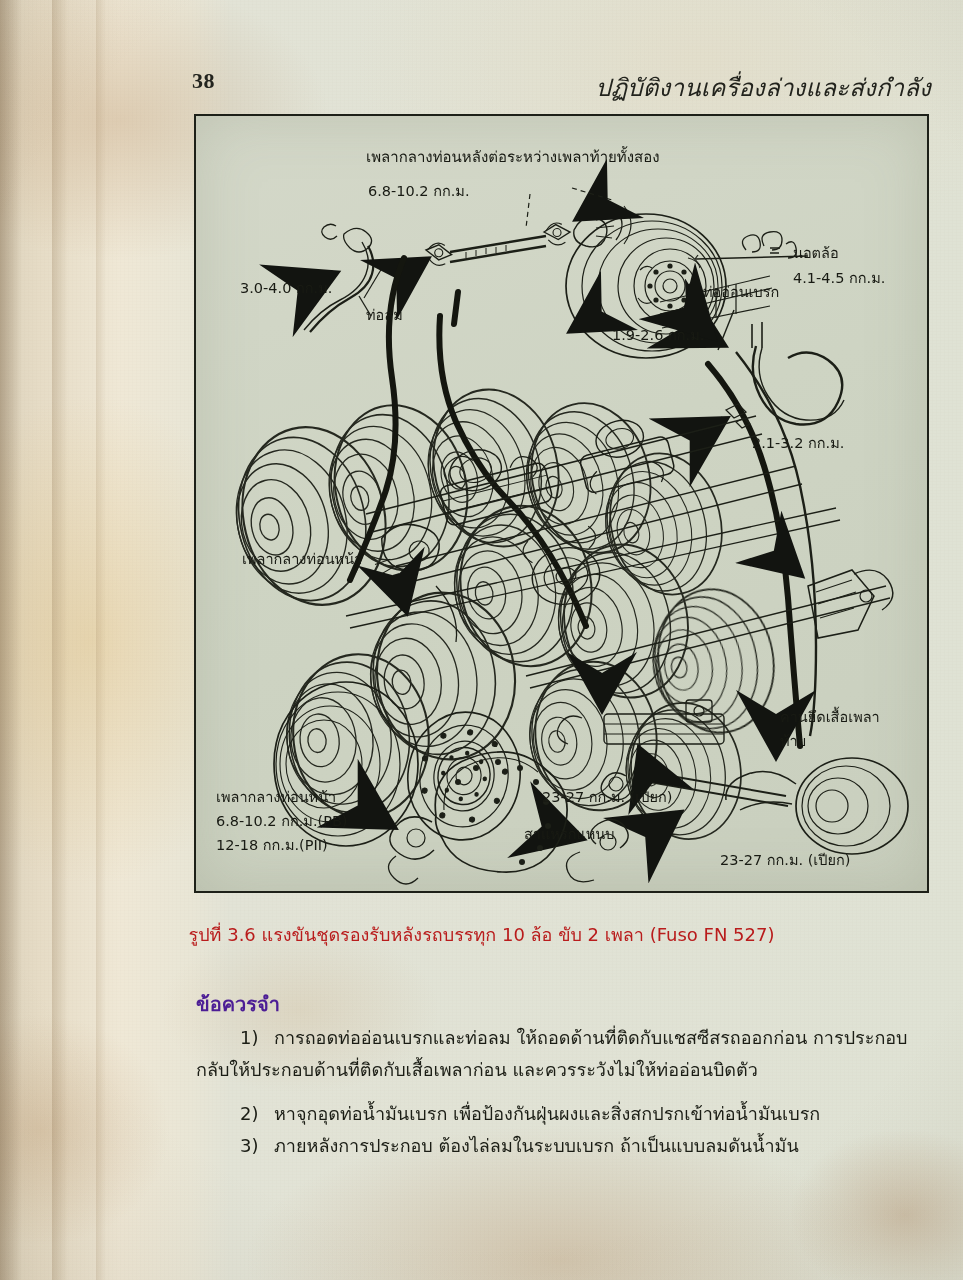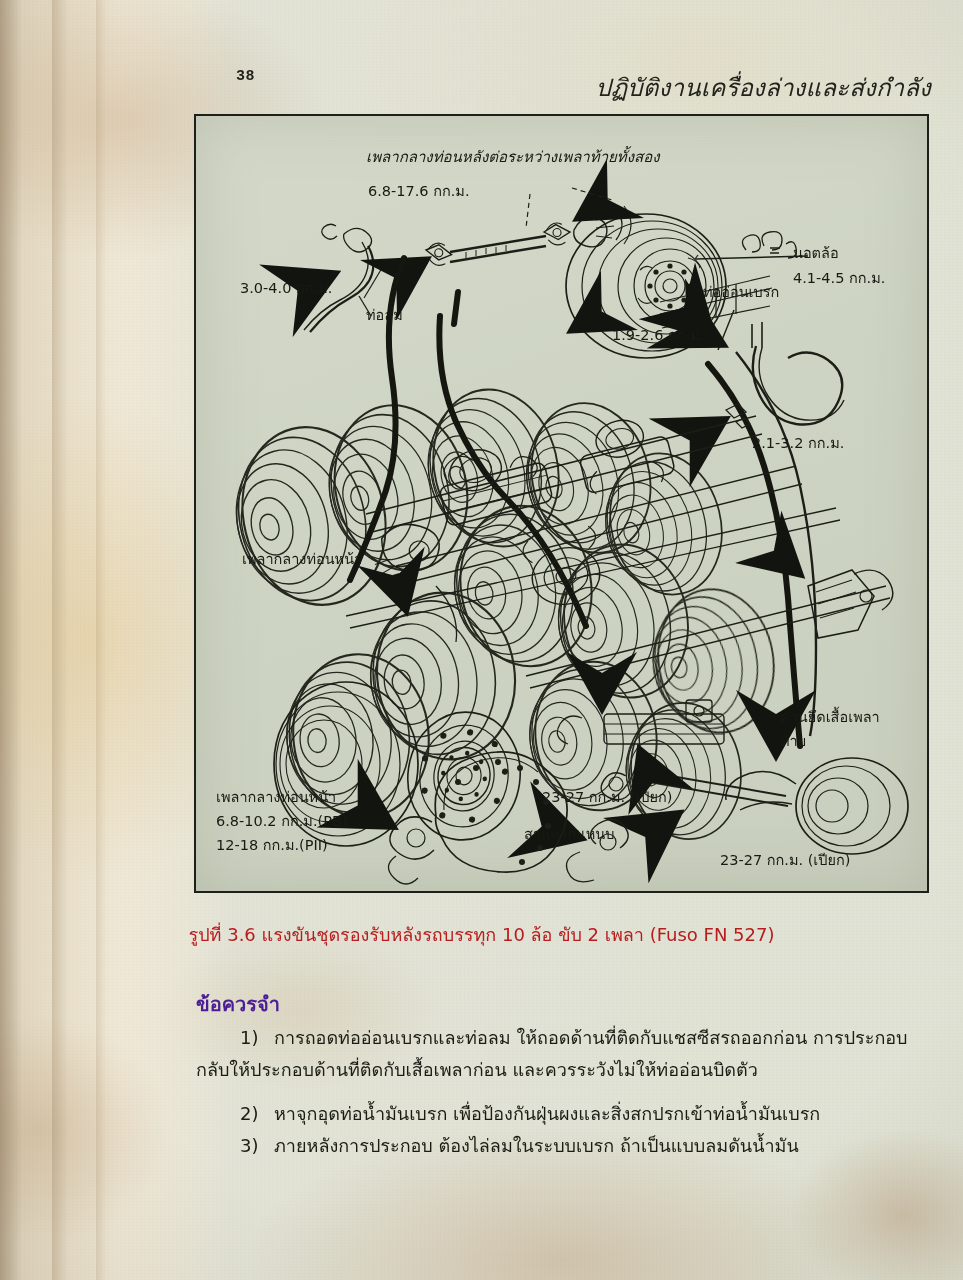--- a/index.html
+++ b/index.html
@@ -28,22 +28,22 @@
   .spine.b{left:52px;width:16px;background:linear-gradient(90deg,rgba(140,112,76,.26),rgba(140,112,76,0));}
   .spine.c{left:96px;width:10px;background:linear-gradient(90deg,rgba(150,120,82,.18),rgba(150,120,82,0));}
   .vign{position:absolute;inset:0;pointer-events:none;
     background:radial-gradient(ellipse 110% 95% at 52% 45%, rgba(255,255,255,0) 55%, rgba(110,95,70,.22) 100%);}
   .grain{position:absolute;inset:0;pointer-events:none;opacity:.30;
     background-image:
       repeating-linear-gradient(0deg, rgba(120,100,70,.05) 0 1px, rgba(255,255,255,0) 1px 3px),
       repeating-linear-gradient(90deg, rgba(120,100,70,.04) 0 1px, rgba(255,255,255,0) 1px 4px);}
 
   
-  #pgnum{position:absolute;left:192px;top:68px;font-size:15px;font-weight:bold;color:#23241f;
-         font-family:Liberation Mono, monospace;letter-spacing:.5px;margin-left:44px;}
+  #pgnum{position:absolute;left:192px;top:68px;font-size:22px;font-weight:bold;color:#23241f;
+         font-family:Liberation Serif, serif;letter-spacing:.5px;}
   #runhead{position:absolute;right:32px;top:68px;font-size:24px;color:#22231d;font-style:italic;
            font-family:"DejaVu Sans",sans-serif;letter-spacing:.2px;}
 
   
   #figure{position:absolute;left:194px;top:114px;width:731px;height:775px;
     border:2px solid #1d2018;
     background:linear-gradient(160deg,#d4d8c9 0%,#ced4c3 45%,#c9cfbe 100%);
     box-shadow:inset 0 0 60px rgba(130,135,110,.25);}
   #figure .art{position:absolute;inset:0;}
   #figure svg{position:absolute;left:0;top:0;}
@@ -360,22 +360,22 @@
         <path d="M-40,40 q-14,10 -2,22 q12,12 24,0" fill="none" stroke="#1c1f17" stroke-width="1.3"></path>
         <path d="M-64,-2 l20,12" stroke="#121410" stroke-width="8" marker-end="url(#ah)"></path>
       </g>
 
       <path d="M204,484 l0,0" stroke="none"></path>
       <path d="M240,470 q24,26 20,56" stroke="#1c1f17" stroke-width="1.3" fill="none"></path>
       <path d="M200,458 l10,36" stroke="#121410" stroke-width="7" marker-end="url(#ah)"></path>
     </svg>
   </div>
 
-  <div class="lbl big" style="left:170px;top:32px;font-style:italic;">เพลากลางท่อนหลังต่อระหว่างเพลาท้ายทั้งสอง</div>
-  <div class="lbl" style="left:172px;top:66px;">6.8-17.6 กก.ม.</div>
+  <div class="lbl big" style="left:170px;top:32px;">เพลากลางท่อนหลังต่อระหว่างเพลาท้ายทั้งสอง</div>
+  <div class="lbl" style="left:172px;top:66px;">6.8-10.2 กก.ม.</div>
   <div class="lbl" style="left:44px;top:163px;">3.0-4.0 กก.ม.</div>
   <div class="lbl" style="left:170px;top:190px;">ท่อลม</div>
 
   <div class="lbl" style="left:597px;top:128px;">นอตล้อ</div>
   <div class="lbl" style="left:597px;top:153px;">4.1-4.5 กก.ม.</div>
   <div class="lbl" style="left:507px;top:167px;">ท่ออ่อนเบรก</div>
   <div class="lbl" style="left:416px;top:210px;">1.9-2.6 กก.ม.</div>
   <div class="lbl" style="left:556px;top:318px;">2.1-3.2 กก.ม.</div>
 
   <div class="lbl" style="left:46px;top:434px;">เพลากลางท่อนหน้า</div>

